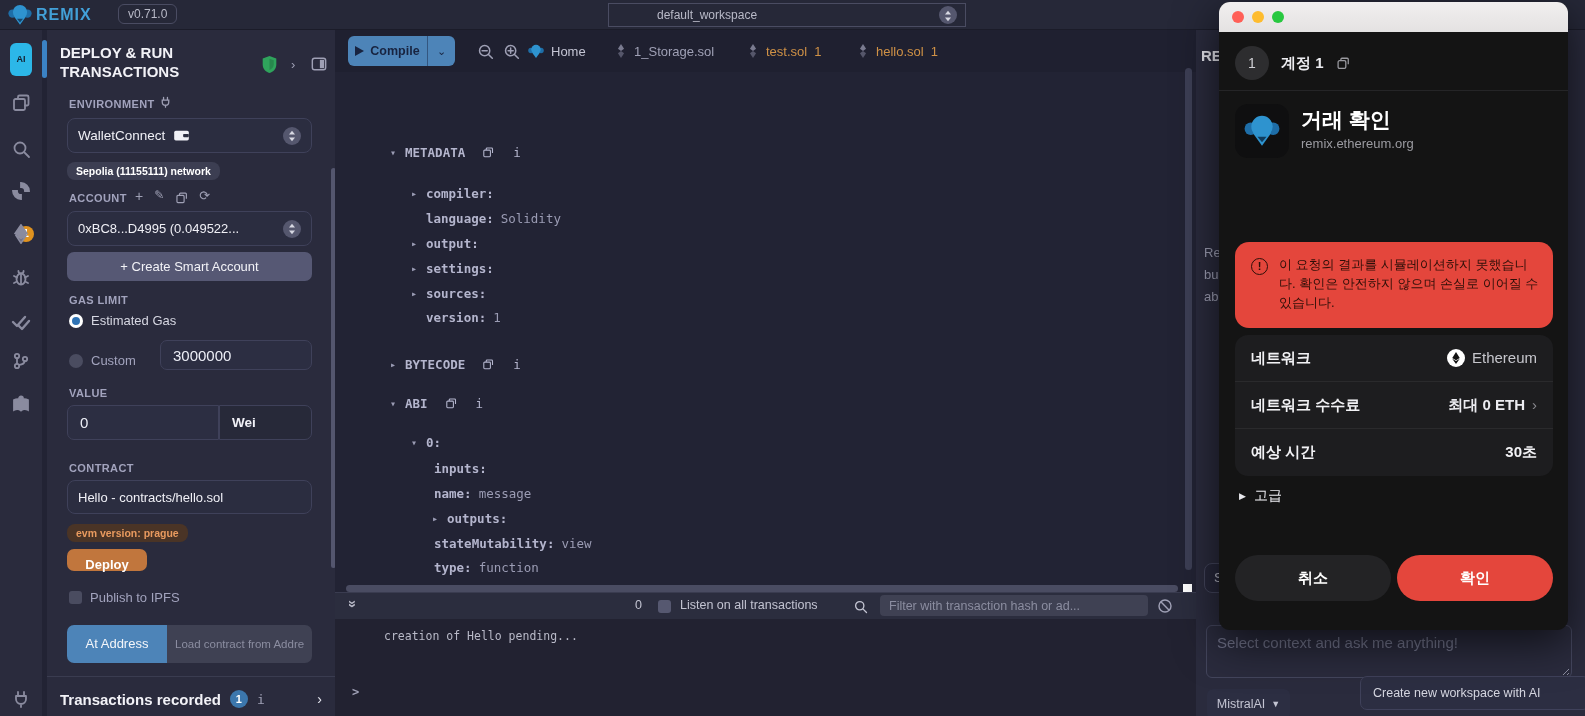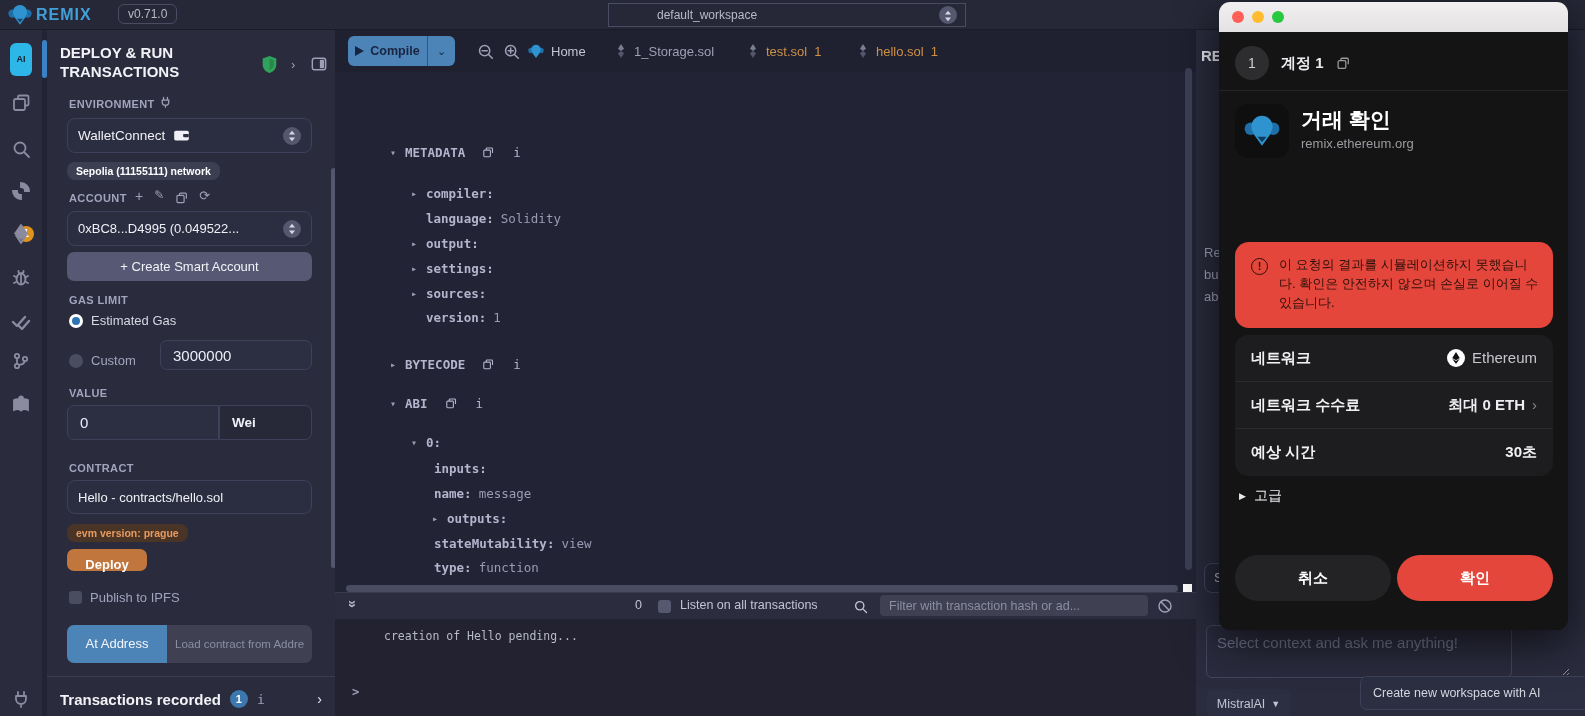--- a/index.html
+++ b/index.html
@@ -79,21 +79,21 @@
   .term-filter { position:absolute; left:545px; top:2px; width:268px; height:21px; background:#3f4153; border:none; border-radius:4px; color:#e8e9f2; font-size:12.5px; padding:0 9px; }
   .term-filter::placeholder { color:#8b8da0; }
   .term-log { position:absolute; left:49px; top:36px; color:#b9bac8; font-family:"DejaVu Sans Mono", monospace; font-size:11.5px; }
   .term-prompt { position:absolute; left:17px; top:92px; color:#9fa0b5; font-family:"DejaVu Sans Mono", monospace; font-size:12px; font-weight:700; }
 
   
   .rpanel { position:absolute; left:1196px; top:30px; width:389px; height:686px; background:#2a2b3d; }
   .rp-head { position:absolute; left:5px; top:17px; width:22px; overflow:hidden; color:#e8e8f0; font-size:15px; font-weight:700; white-space:nowrap; }
   .rp-frag { position:absolute; left:8px; color:#9fa0b5; font-size:13px; width:16px; overflow:hidden; white-space:nowrap; }
   .rp-search { position:absolute; left:8px; top:533px; width:60px; height:30px; border:1px solid #43455c; border-radius:8px; background:#26273a; color:#b9bac8; font-size:13.5px; padding:6px 9px; overflow:hidden; white-space:nowrap; }
-  .rp-ask { position:absolute; left:10px; top:595px; width:306px; height:53px; background:transparent; border:1px solid #43455c; border-radius:6px; color:#ec4899; font-size:15px; padding:8px 10px; resize:none; font-family:"Liberation Sans", sans-serif; }
+  .rp-ask { position:absolute; left:10px; top:595px; width:366px; height:53px; background:transparent; border:1px solid #43455c; border-radius:6px; color:#ec4899; font-size:15px; padding:8px 10px; resize:none; font-family:"Liberation Sans", sans-serif; }
   .rp-ask::placeholder { color:#6f7188; }
   .rp-model { position:absolute; left:11px; top:659px; width:83px; height:30px; background:#2c2e42; border-radius:6px; color:#c3c4d2; font-size:12.5px; display:flex; align-items:center; justify-content:center; gap:6px; }
   .rp-create { position:absolute; left:164px; top:646px; width:230px; height:34px; background:#2c2e42; border:1px solid #3f415a; border-radius:7px; color:#d5d6e0; font-size:12.5px; display:flex; align-items:center; padding:0 12px; white-space:nowrap; overflow:hidden; }
 
   
   .wallet { position:absolute; left:1219px; top:2px; width:349px; height:628px; border-radius:11px; overflow:hidden; background:#141414; box-shadow:0 12px 44px rgba(0,0,0,.65); }
   .w-titlebar { position:absolute; left:0; top:0; width:349px; height:30px; background:linear-gradient(#f1efef,#e4e2e2); }
   .w-light { position:absolute; top:9px; width:12px; height:12px; border-radius:50%; }
   .w-title { position:absolute; left:0; top:7px; width:349px; text-align:center; color:#2e2e2e; font-size:13px; font-weight:700; }
   .w-account { position:absolute; left:16px; top:44px; display:flex; align-items:center; gap:12px; }

